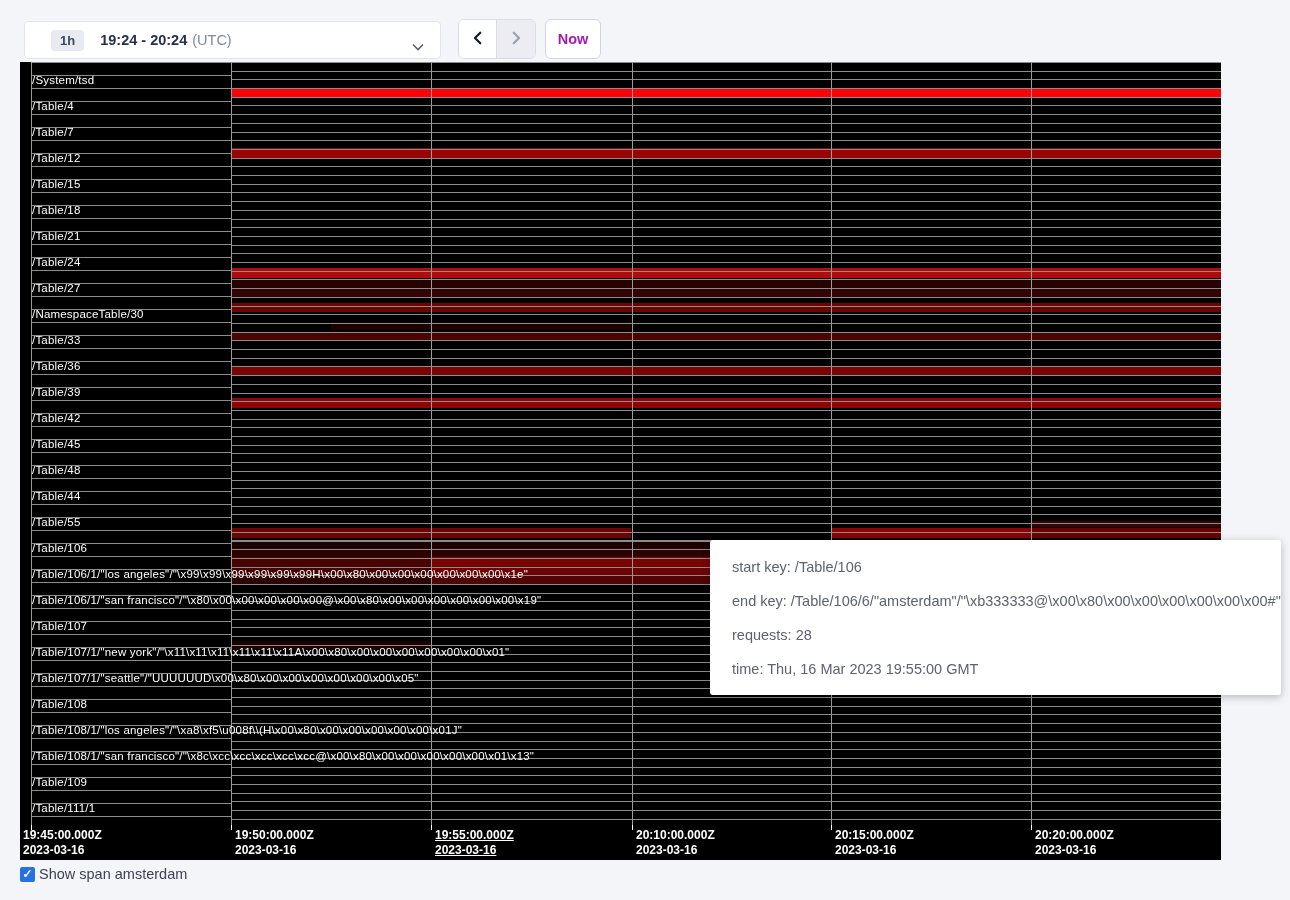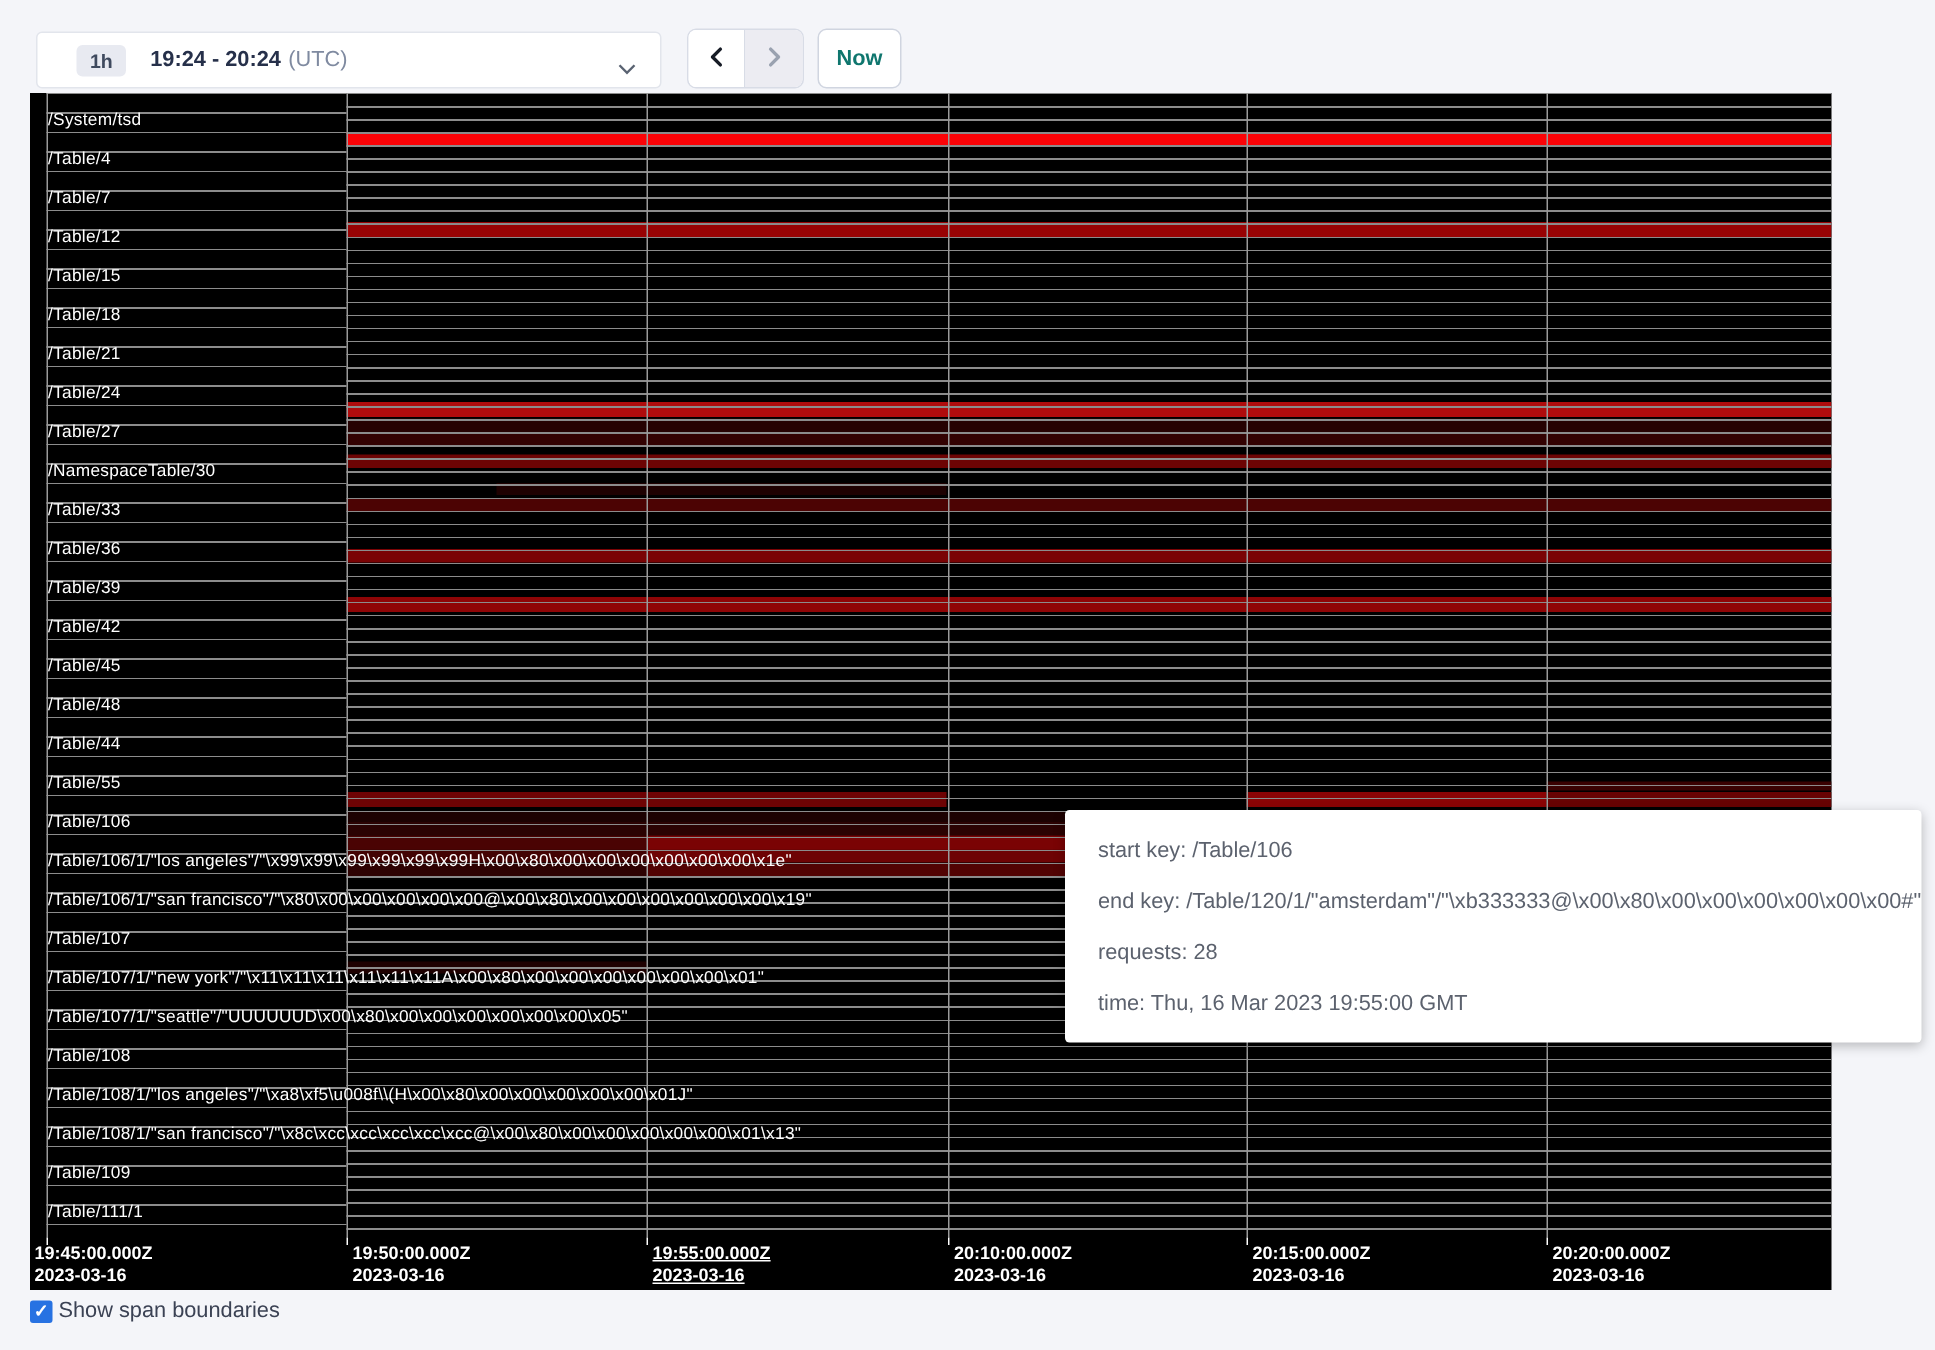--- a/index.html
+++ b/index.html
@@ -27,21 +27,21 @@
     position: absolute; left: 458px; top: 19px; width: 78px; height: 40px;
     border: 1px solid #d8dce6; border-radius: 6px; overflow: hidden;
     display: flex; background: #fff;
   }
   .nav-btn { width: 39px; height: 100%; display: flex; align-items: center; justify-content: center; border: none; background: #fff; cursor: pointer; }
   .nav-btn.disabled { background: #ececf2; cursor: default; }
   .now-btn {
     position: absolute; left: 545px; top: 19px; width: 56px; height: 40px;
     background: #fff; border: 1px solid #d0d5e0; border-radius: 6px;
     font-family: "Liberation Sans", sans-serif;
-    font-size: 14.5px; font-weight: 700; color: #0f766e; cursor: pointer;
+    font-size: 14.5px; font-weight: 700; color: #a21caf; cursor: pointer;
   }
   
   .canvas {
     position: absolute; left: 20px; top: 62px; width: 1201px; height: 798px;
     background: #000; overflow: hidden;
   }
   .band { position: absolute; }
   .lines-overlay { position: absolute; top: 0; pointer-events: none; }
   .vgrid { position: absolute; top: 0; width: 1px; height: 763px; background: #9a9a9a; }
   .row-label {
@@ -198,21 +198,21 @@
       <div class="axis-tick" style="left: 1011px;"></div>
       <div class="axis-label" style="left: 1015px;">
         <div>20:20:00.000Z</div>
         <div>2023-03-16</div>
       </div>
     </div>
 </div>
 
 <div class="tooltip">
   <div class="tooltip-line">start key: /Table/106</div>
-  <div class="tooltip-line">end key: /Table/120/1/"amsterdam"/"\xb333333@\x00\x80\x00\x00\x00\x00\x00\x00#"</div>
+  <div class="tooltip-line">end key: /Table/106/6/"amsterdam"/"\xb333333@\x00\x80\x00\x00\x00\x00\x00\x00#"</div>
   <div class="tooltip-line">requests: 28</div>
   <div class="tooltip-line">time: Thu, 16 Mar 2023 19:55:00 GMT</div>
 </div>
 
 <div class="footer">
   <div class="checkbox">✓</div>
-  <span class="checkbox-label">Show span boundaries</span>
+  <span class="checkbox-label">Show span amsterdam</span>
 </div>
 
 </body></html>

